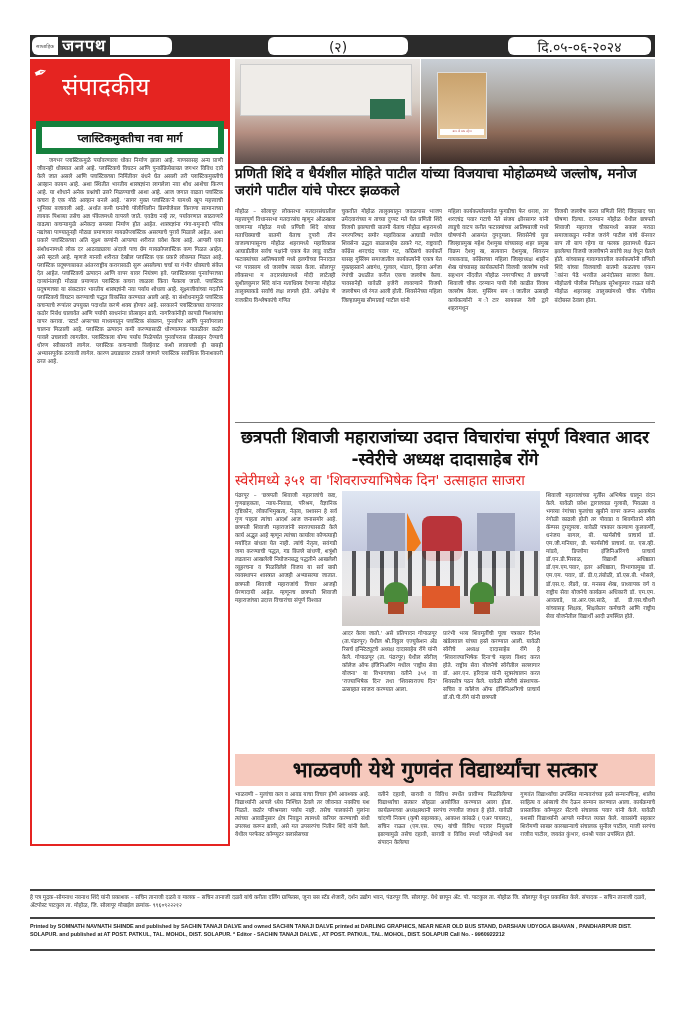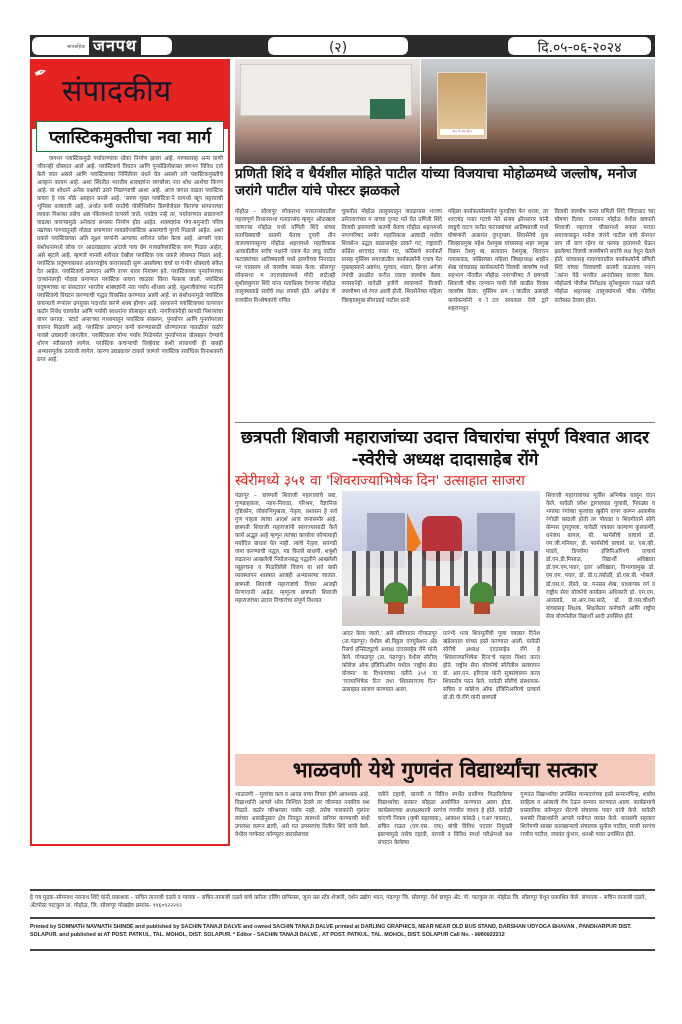--- a/index.html
+++ b/index.html
@@ -1,31 +1,31 @@
 <!DOCTYPE html>
 <html><head>
 <meta charset="utf-8">
 <style>
   html,body{margin:0;padding:0;background:#fff;}
   body{width:682px;height:1024px;position:relative;overflow:hidden;font-family:"DejaVu Sans",sans-serif;color:#222;}
   .page{position:absolute;left:30px;top:35px;width:625px;}
   
   .masthead{position:absolute;left:0;top:0;width:625px;height:22px;background:#2b2b2b;}
   .mh-box{position:absolute;top:2px;height:18px;background:#fff;border-radius:6px;display:flex;align-items:center;justify-content:center;color:#222;}
-  .mh-left{left:2px;width:140px;justify-content:center;padding-left:4px;box-sizing:border-box;}
+  .mh-left{left:2px;width:140px;justify-content:flex-start;padding-left:4px;box-sizing:border-box;}
   .mh-weekly{font-size:5px;margin-right:4px;color:#444;}
   .mh-logo{font-family:"DejaVu Sans",sans-serif;font-weight:bold;font-size:16px;background:#2b2b2b;color:#fff;padding:0 4px;line-height:18px;letter-spacing:1px;}
   .mh-center{left:238px;width:140px;font-size:14px;}
   .mh-right{left:478px;width:143px;font-size:14px;border-radius:6px;}
   
   .editorial{position:absolute;left:0;top:24px;width:200px;height:787px;border:2px solid #e52421;box-sizing:border-box;background:#fff;}
   .ed-banner{background:#e52421;height:68px;position:relative;color:#fff;}
-  .ed-title{position:absolute;left:30px;top:8px;font-size:30px;font-family:"DejaVu Sans",sans-serif;color:#0f172a;}
+  .ed-title{position:absolute;left:30px;top:8px;font-size:24px;font-family:"DejaVu Sans",sans-serif;color:#ffffff;}
   .ed-pen{position:absolute;left:2px;top:2px;font-size:16px;color:#fff;transform:rotate(-20deg);}
-  .ed-headline{margin:0 4px;background:#fff;border:1px solid #15803d;font-weight:bold;font-size:17px;text-align:center;padding:3px 0;position:relative;top:-8px;color:#111;}
+  .ed-headline{margin:0 4px;background:#fff;border:6px solid #15803d;font-weight:bold;font-size:11px;text-align:center;padding:3px 0;position:relative;top:-8px;color:#111;}
   .ed-body{font-size:5.6px;line-height:8.05px;text-align:justify;padding:0 5px;color:#333;margin-top:-6px;text-indent:12px;font-family:"DejaVu Serif",serif;}
   
   .right{position:absolute;left:205px;top:24px;width:420px;}
   .photo1{position:absolute;left:0;top:0;width:420px;height:105px;overflow:hidden;}
   .photo-half{position:absolute;top:0;height:105px;}
   .ph-left{left:0;width:185px;background:linear-gradient(180deg,#e9e6e3 0%,#d7cfc7 40%,#b58f82 70%,#5c4d4a 100%);}
   .ph-right{left:186px;width:234px;background:linear-gradient(180deg,#c9cfd6 0%,#a9a39c 40%,#8d6a58 70%,#3d2e2a 100%);}
   .ph-building{position:absolute;left:5px;top:5px;width:170px;height:50px;background:#efece8;border:1px solid #ccc;}
   .ph-sign{position:absolute;left:135px;top:40px;width:35px;height:20px;background:#2f6f4f;}
   .ph-poster{position:absolute;left:16px;top:13px;width:48px;height:65px;background:linear-gradient(180deg,#c9a26c,#e6c9a0);border:1px solid #ddd;}

